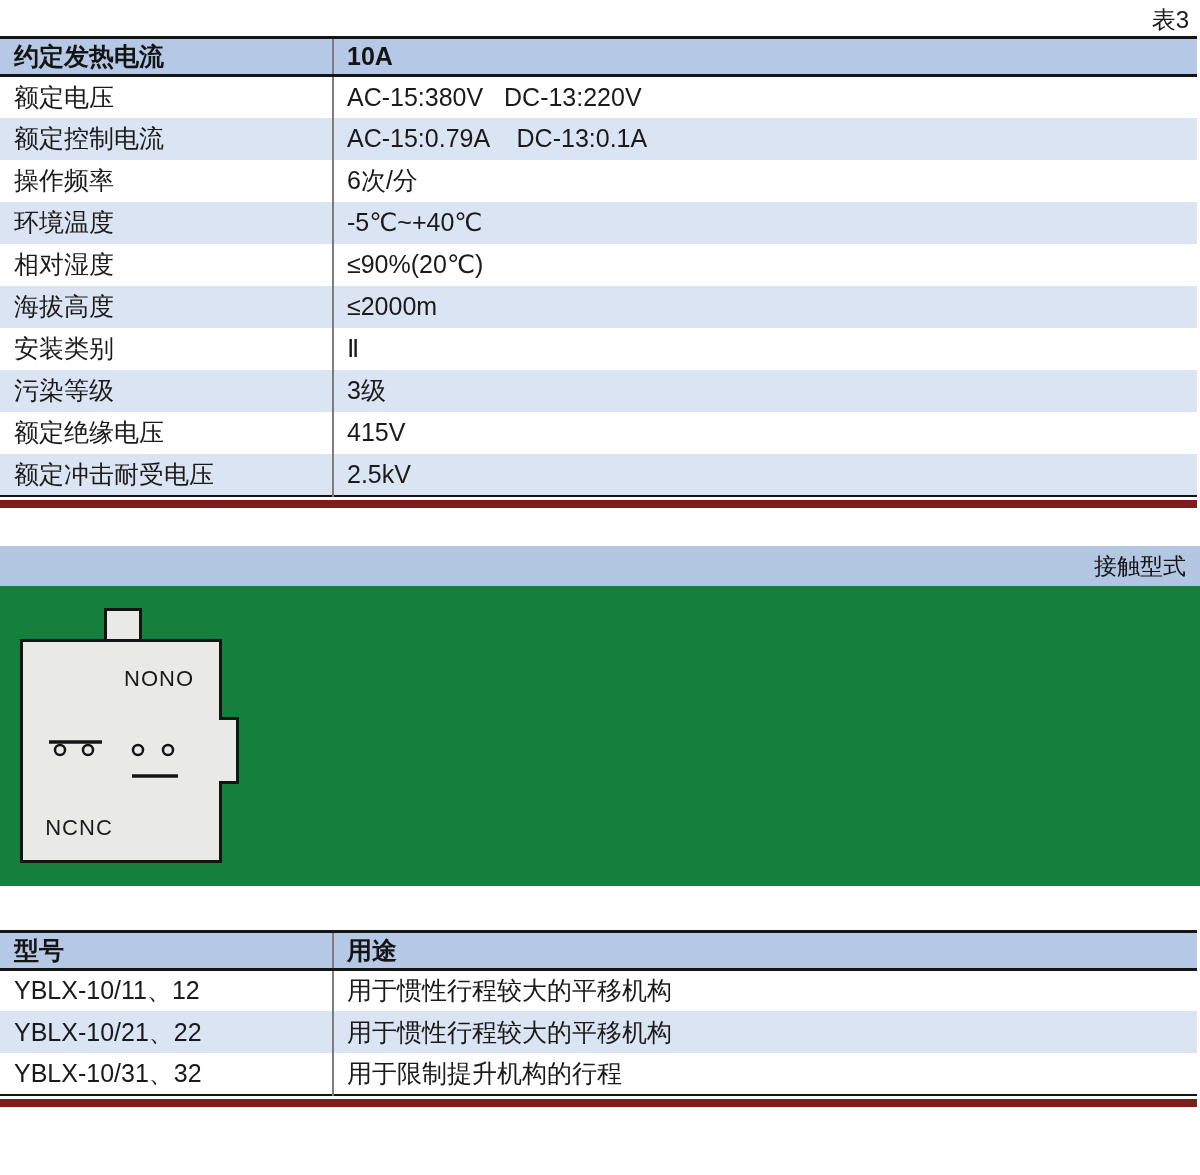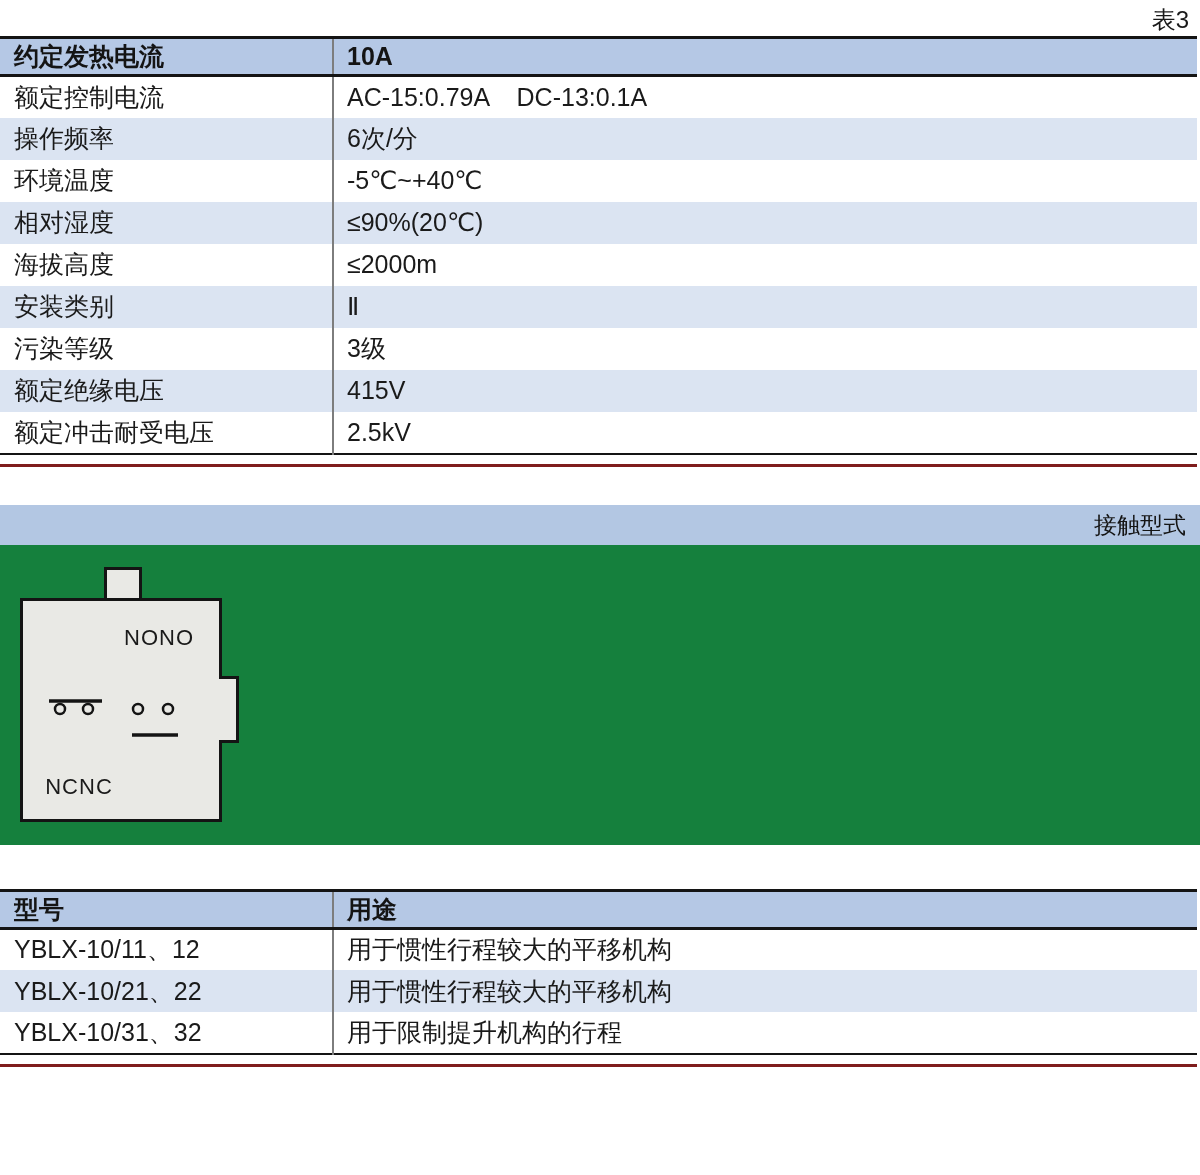--- a/index.html
+++ b/index.html
@@ -26,22 +26,22 @@
     width: 1197px;
     text-align: right;
     padding-right: 8px;
     font-size: 24px;
     line-height: 1.3;
     margin-top: 4px;
     margin-bottom: 1px;
   }
   .tbl-wrap {
     width: 1197px;
-    padding-bottom: 9px;
-    border-bottom: 3px solid #7f1d1d;
+    padding-bottom: 3px;
+    border-bottom: 8px solid #7f1d1d;
   }
   table {
     width: 100%;
     border-collapse: collapse;
     table-layout: fixed;
     border-top: 3px solid #141414;
     border-bottom: 2px solid #141414;
   }
   col.c1 { width: 333px; }
   th {
@@ -104,20 +104,24 @@
           <col>
         </colgroup>
       <thead>
         <tr>
           <th>约定发热电流</th>
           <th>10A</th>
         </tr>
       </thead>
       <tbody id="spec-body">
           <tr>
+            <td>额定电压</td>
+            <td>AC-15:380V   DC-13:220V</td>
+          </tr>
+          <tr>
             <td>额定控制电流</td>
             <td>AC-15:0.79A    DC-13:0.1A</td>
           </tr>
           <tr>
             <td>操作频率</td>
             <td>6次/分</td>
           </tr>
           <tr>
             <td>环境温度</td>
             <td>-5℃~+40℃</td>

